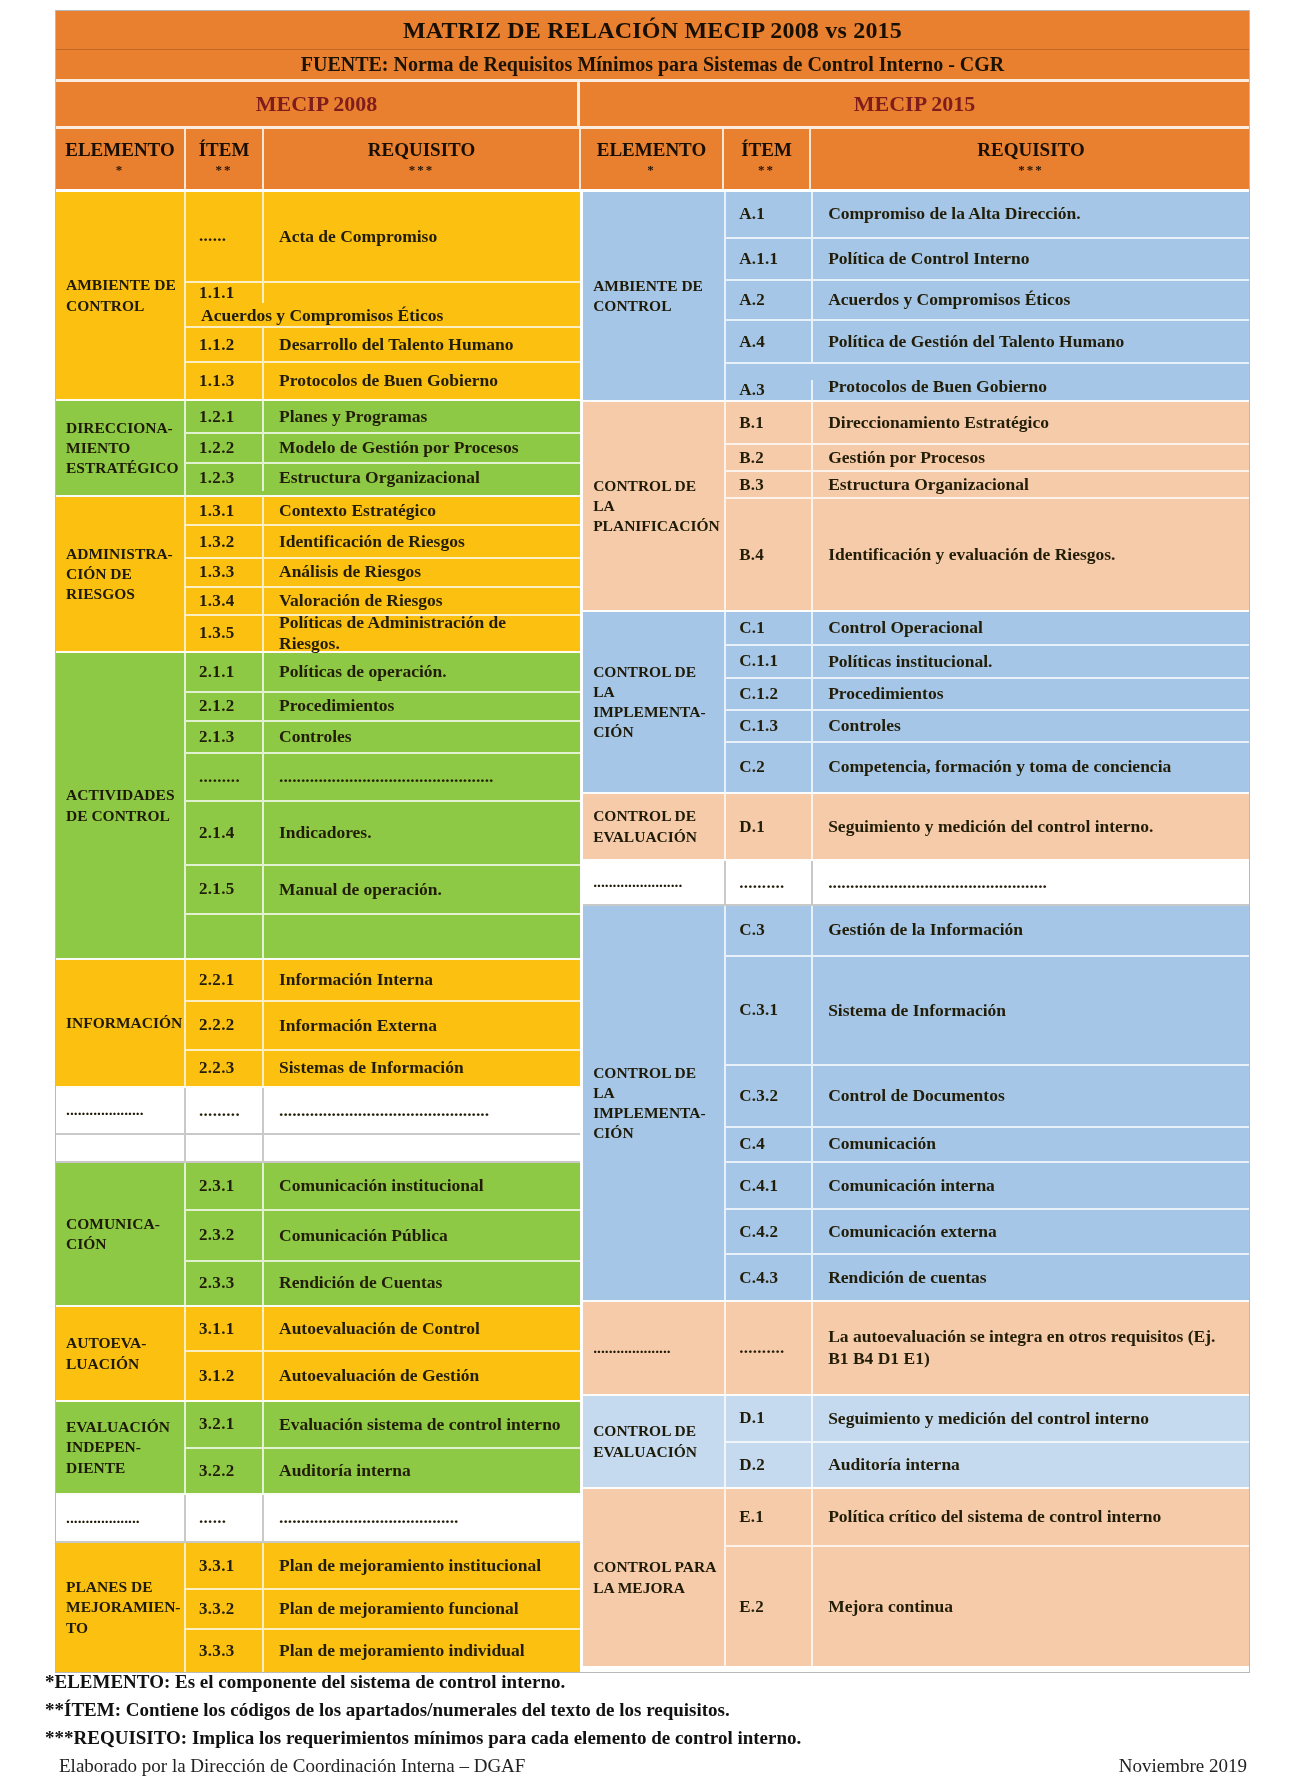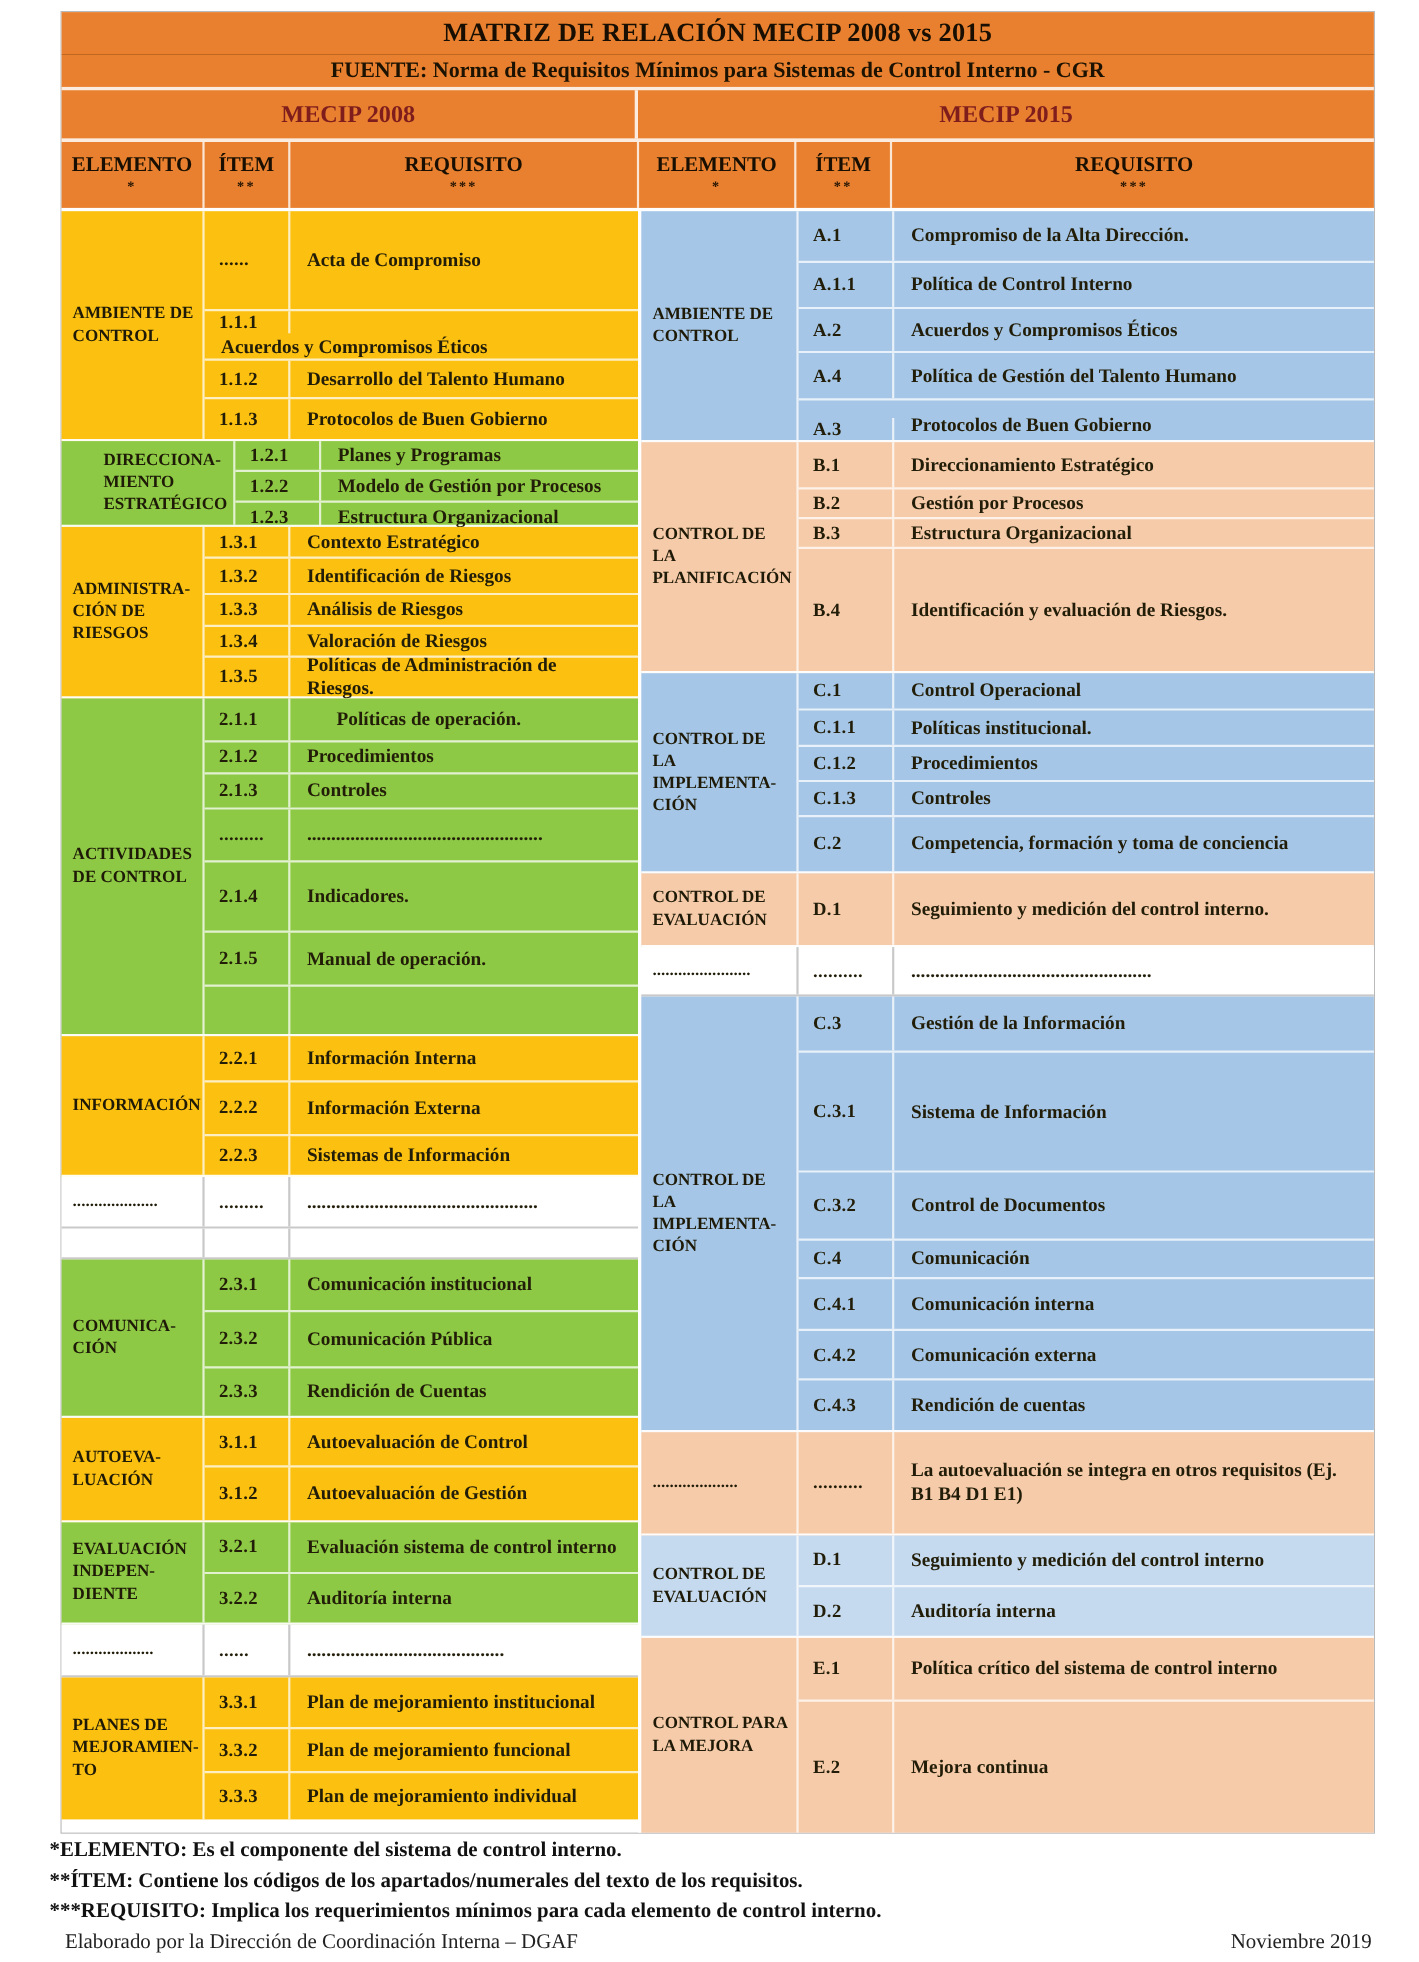--- a/index.html
+++ b/index.html
@@ -155,21 +155,21 @@
             <div class="row" style="height: 36px;">
               <div class="item-cell">1.1.2</div>
               <div class="req-cell">Desarrollo del Talento Humano</div>
             </div>
             <div class="row" style="height: 36px;">
               <div class="item-cell">1.1.3</div>
               <div class="req-cell">Protocolos de Buen Gobierno</div>
             </div>
           </div>
         </div>
-        <div class="section green" style="height: 78px; padding-left: 28px;">
+        <div class="section green" style="height: 96px;">
           <div class="el-cell">DIRECCIONA-
 MIENTO
 ESTRATÉGICO</div>
           <div class="rows">
             <div class="row" style="height: 33px;">
               <div class="item-cell">1.2.1</div>
               <div class="req-cell">Planes y Programas</div>
             </div>
             <div class="row" style="height: 30px;">
               <div class="item-cell">1.2.2</div>
@@ -205,21 +205,21 @@
             <div class="row" style="height: 35px;">
               <div class="item-cell">1.3.5</div>
               <div class="req-cell">Políticas de Administración de Riesgos.</div>
             </div>
           </div>
         </div>
         <div class="section green" style="height: 307px;">
           <div class="el-cell">ACTIVIDADES
 DE CONTROL</div>
           <div class="rows">
-            <div class="row" style="height: 40px; gap: 27px;">
+            <div class="row" style="height: 40px;">
               <div class="item-cell">2.1.1</div>
               <div class="req-cell">Políticas de operación.</div>
             </div>
             <div class="row" style="height: 29px;">
               <div class="item-cell">2.1.2</div>
               <div class="req-cell">Procedimientos</div>
             </div>
             <div class="row" style="height: 33px;">
               <div class="item-cell">2.1.3</div>
               <div class="req-cell">Controles</div>

